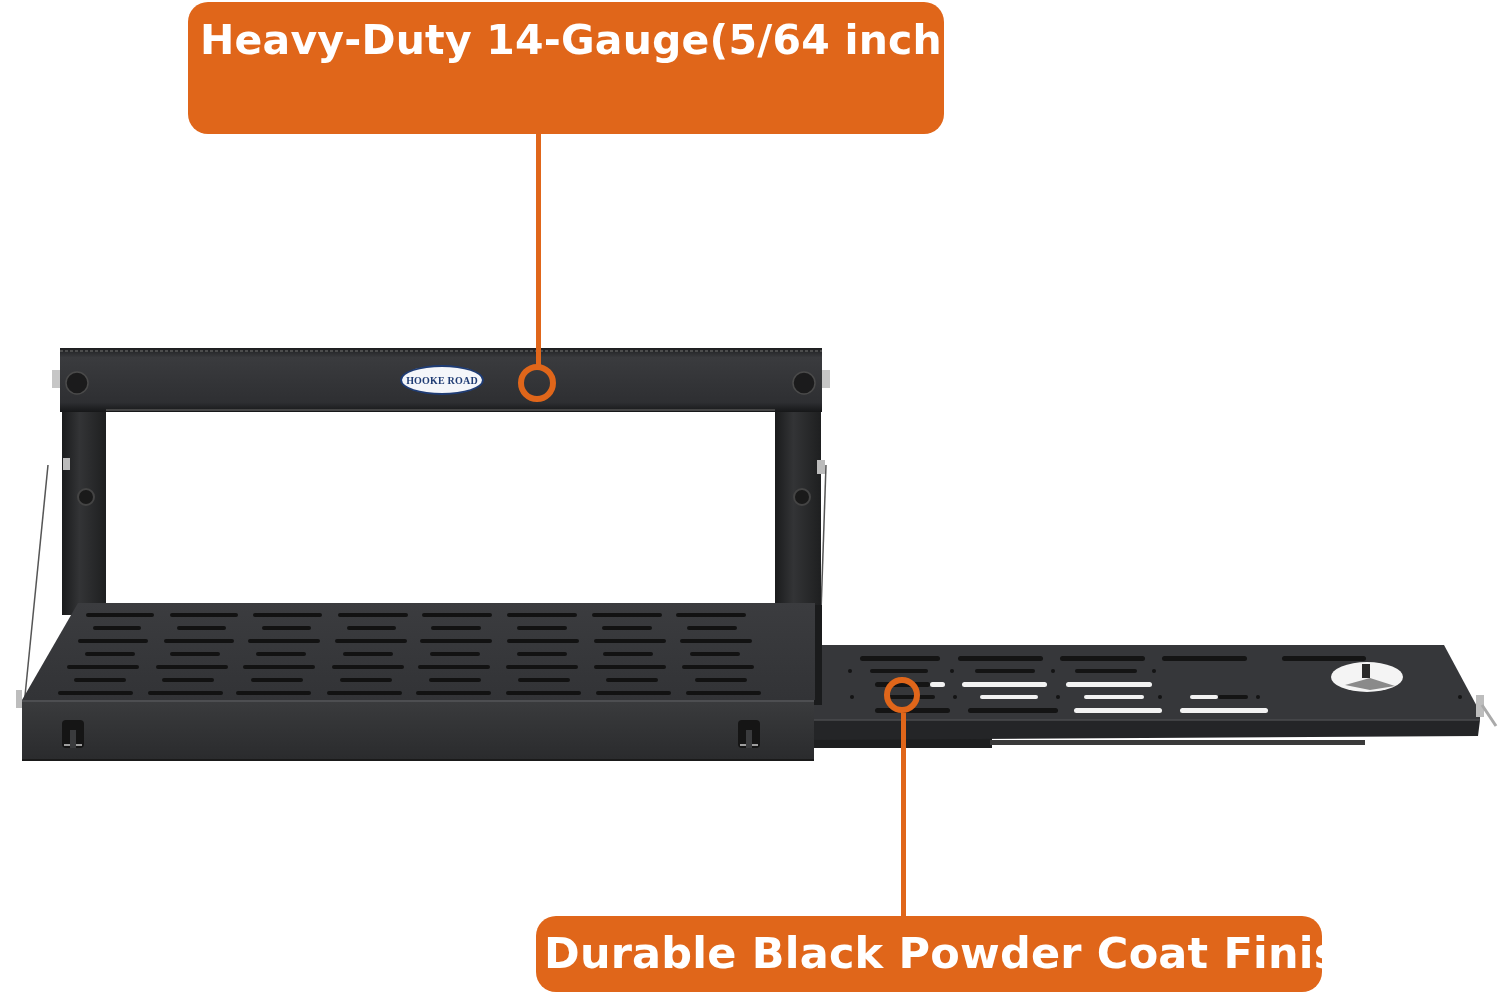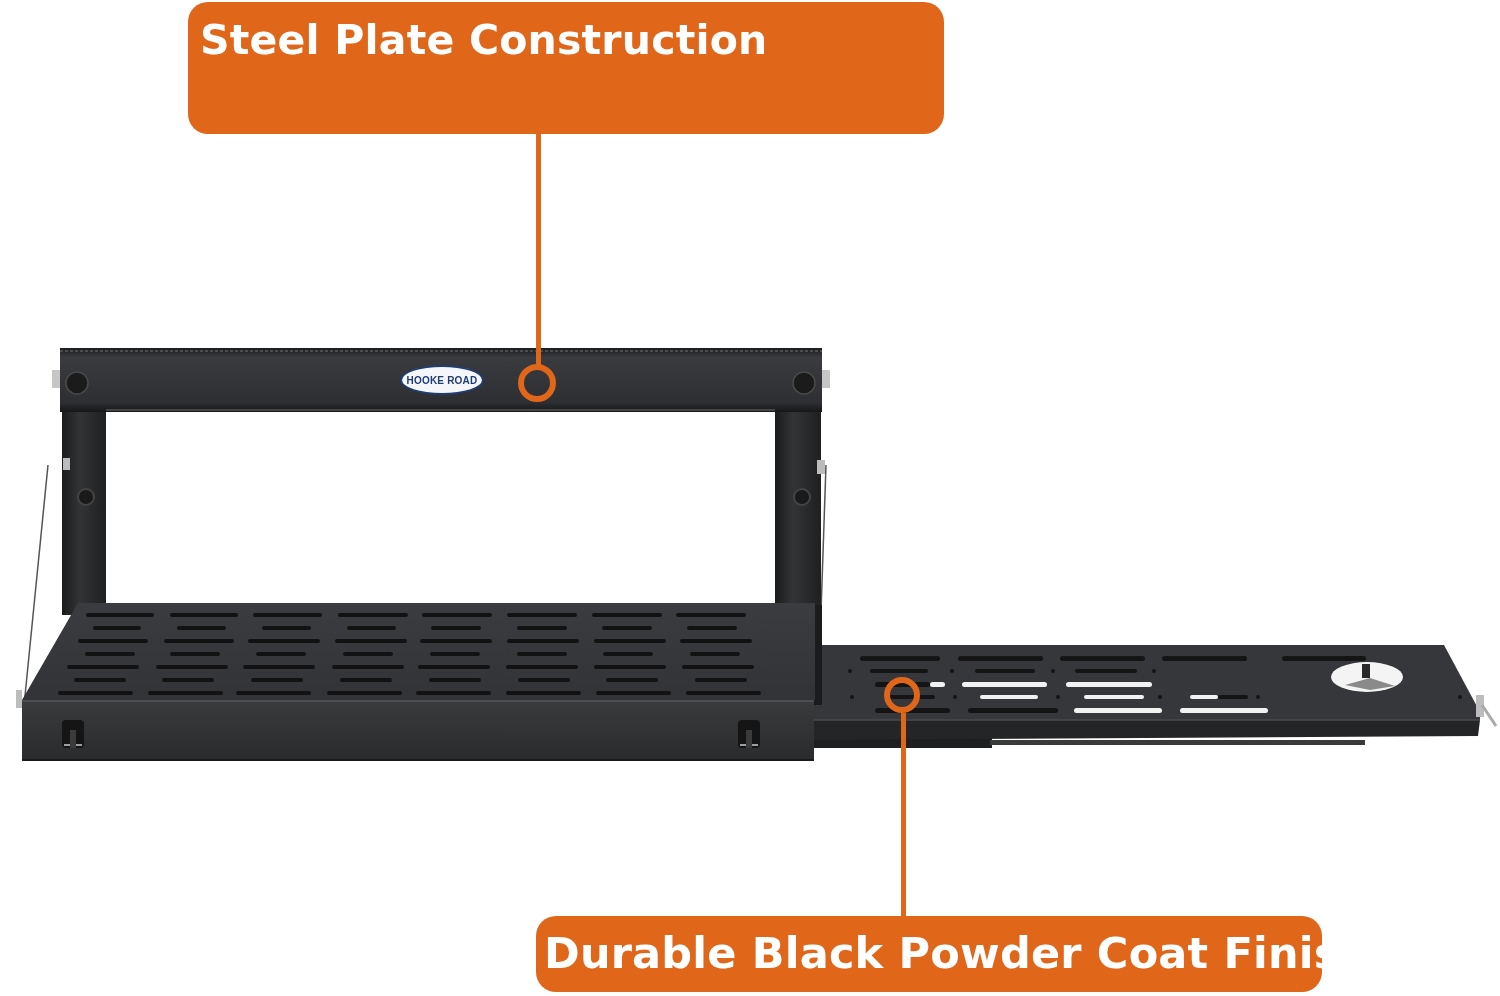--- a/index.html
+++ b/index.html
@@ -11,21 +11,21 @@
   #callout-top { left:188px; top:2px; width:756px; height:132px; padding:10px 14px 0 12px; font-size:41px; line-height:57px; }
   #callout-bottom { left:536px; top:916px; width:786px; height:76px; padding:0 0 8px 8px; font-size:43px; line-height:74px; white-space:nowrap; }
   .callout .line { display:block; white-space:nowrap; }
   .leader { position:absolute; background:#E0661A; width:5px; }
   .ring { position:absolute; width:26px; height:26px; border:6px solid #E0661A; border-radius:50%; box-sizing:content-box; }
   svg#product { position:absolute; left:0; top:0; }
   .logo-badge {
     position:absolute; left:400px; top:365px; width:84px; height:30px; border-radius:50%;
     background:#f4f6fa; border:2px solid #1f3c74; box-sizing:border-box;
     display:flex; align-items:center; justify-content:center;
-    font-family:Liberation Sans, sans-serif; font-weight:700; font-size:10px; color:#1f3c74; letter-spacing:0.2px;
+    font-family:Liberation Serif, serif; font-weight:700; font-size:10px; color:#1f3c74; letter-spacing:0.2px;
   }
 </style>
 </head>
 <body>
 
 <svg id="product" width="1500" height="996" viewBox="0 0 1500 996" xmlns="http://www.w3.org/2000/svg">
   <defs>
     <linearGradient id="barGrad" x1="0" y1="0" x2="0" y2="1">
       <stop offset="0" stop-color="#1c1d1f"></stop>
       <stop offset="0.15" stop-color="#3a3b3e"></stop>
@@ -225,21 +225,21 @@
       <line x1="752" y1="745" x2="758" y2="745" stroke="#ccc" stroke-width="1.5"></line>
     </g>
 
     <rect x="16" y="690" width="6" height="18" fill="#bdbdbd"></rect>
   </g>
 </svg>
 
 <div class="logo-badge">HOOKE ROAD</div>
 
 <div id="callout-top" class="callout">
-  <span class="line">Steel Plate Construction</span>
+  <span class="line">Heavy-Duty 14-Gauge(5/64 inch)</span>
 </div>
 <div class="leader" style="left:536px; top:132px; height:236px;"></div>
 <div class="ring" style="left:518px; top:364px;"></div>
 
 <div class="ring" style="left:884px; top:677px; width:24px; height:24px;"></div>
 <div class="leader" style="left:901px; top:713px; height:205px;"></div>
 <div id="callout-bottom" class="callout">
   <span class="line">Durable Black Powder Coat Finish</span>
 </div>
 

